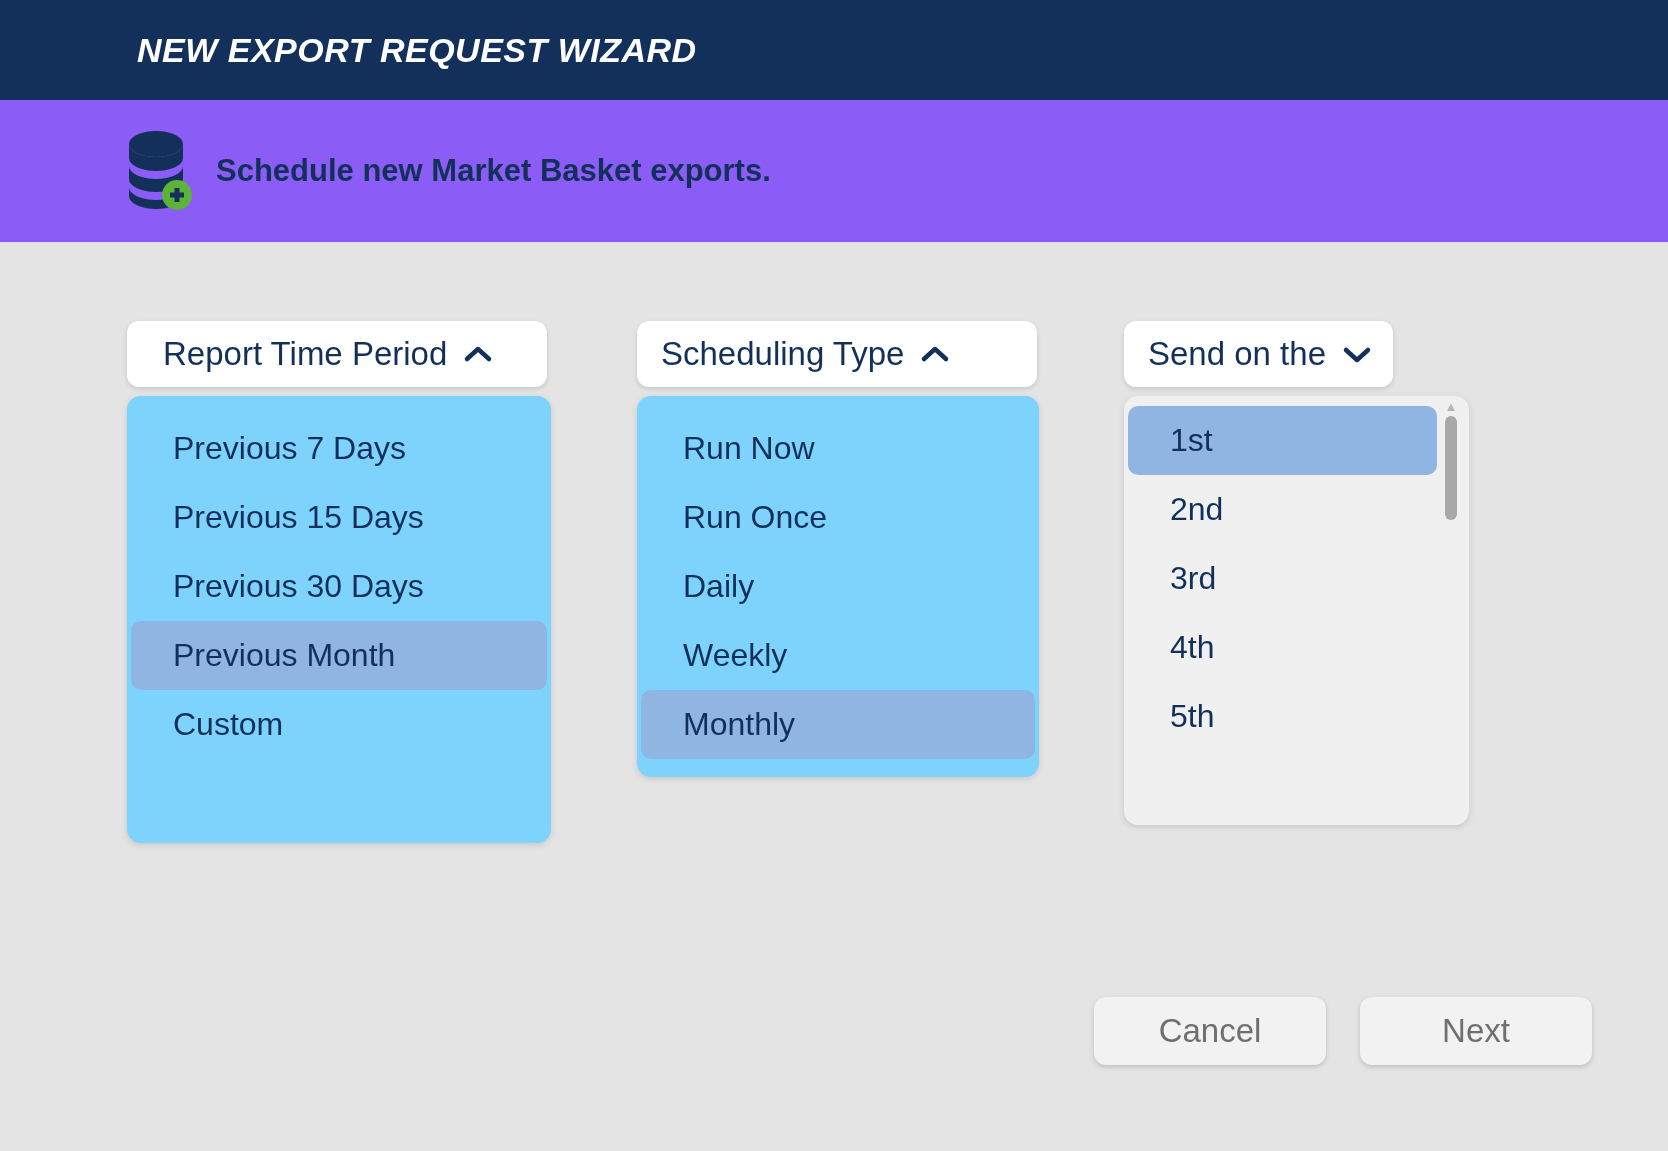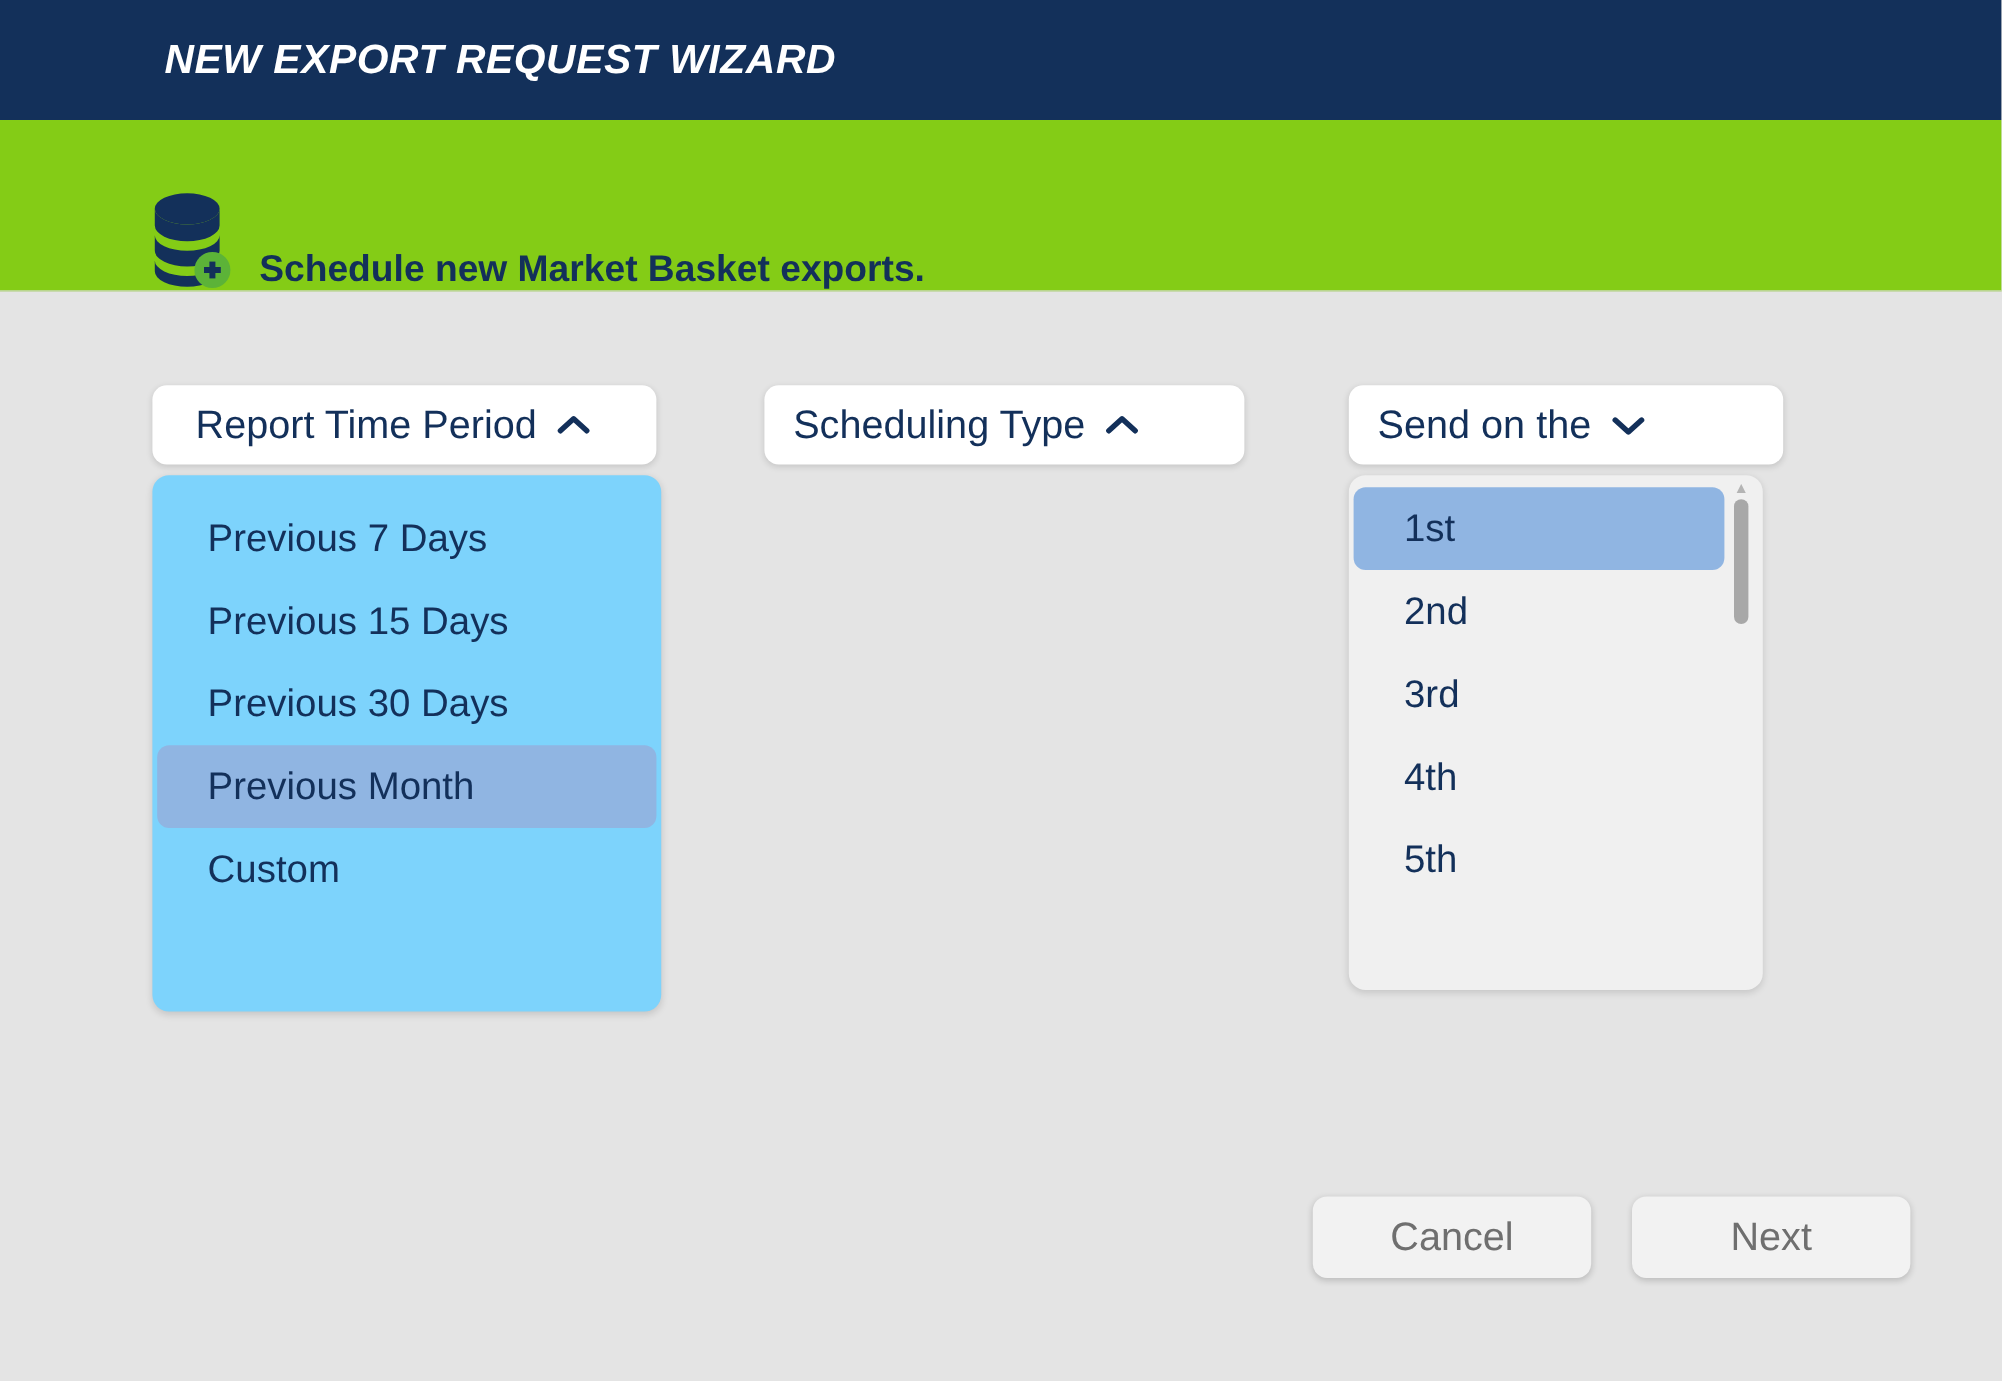--- a/index.html
+++ b/index.html
@@ -28,23 +28,23 @@
     color: #ffffff;
     font-size: 34px;
     font-weight: bold;
     letter-spacing: 0.5px;
     font-style: italic;
   }
 
   
   .subheader {
     height: 143px;
-    background: #84cc16;
-    display: flex;
-    align-items: flex-end;
+    background: #8b5cf6;
+    display: flex;
+    align-items: center;
     box-sizing: border-box;
     padding-left: 124px;
     border-bottom: 1px solid #dcdcdc;
   }
   .db-icon {
     width: 70px;
     height: 82px;
     flex: 0 0 auto;
     margin-right: 22px;
     position: relative;
@@ -119,21 +119,21 @@
     margin: 0 4px;
     white-space: nowrap;
   }
   .dd-item.selected {
     background: #90b5e2;
   }
 
   
   .col-1 .dd-header { width: 420px; padding-left: 36px; }
   .col-2 .dd-header { width: 400px; }
-  .col-3 .dd-header { width: 362px; }
+  .col-3 .dd-header { width: 269px; }
 
   .col-1 .dd-list { width: 424px; padding-bottom: 84px; }
   .col-2 .dd-list { width: 402px; padding-bottom: 18px; }
 
   
   .scroll-frame {
     position: relative;
     margin-top: 9px;
     width: 345px;
     background: #f0f0f0;
@@ -243,20 +243,27 @@
 
     <div class="col col-2">
       <div class="dd-header">
         <span class="dd-header-label">Scheduling Type</span>
         <span class="chev">
           <svg width="30" height="20" viewBox="0 0 30 20" aria-hidden="true">
             <polyline points="4,15 15,5 26,15" fill="none" stroke="#13305a" stroke-width="4.5" stroke-linecap="round" stroke-linejoin="round"></polyline>
           </svg>
         </span>
       </div>
+      <div class="dd-list">
+        <div class="dd-item">Run Now</div>
+        <div class="dd-item">Run Once</div>
+        <div class="dd-item">Daily</div>
+        <div class="dd-item">Weekly</div>
+        <div class="dd-item selected">Monthly</div>
+      </div>
     </div>
 
     <div class="col col-3">
       <div class="dd-header">
         <span class="dd-header-label">Send on the</span>
         <span class="chev">
           <svg width="30" height="20" viewBox="0 0 30 20" aria-hidden="true">
             <polyline points="4,6 15,16 26,6" fill="none" stroke="#13305a" stroke-width="4.5" stroke-linecap="round" stroke-linejoin="round"></polyline>
           </svg>
         </span>

